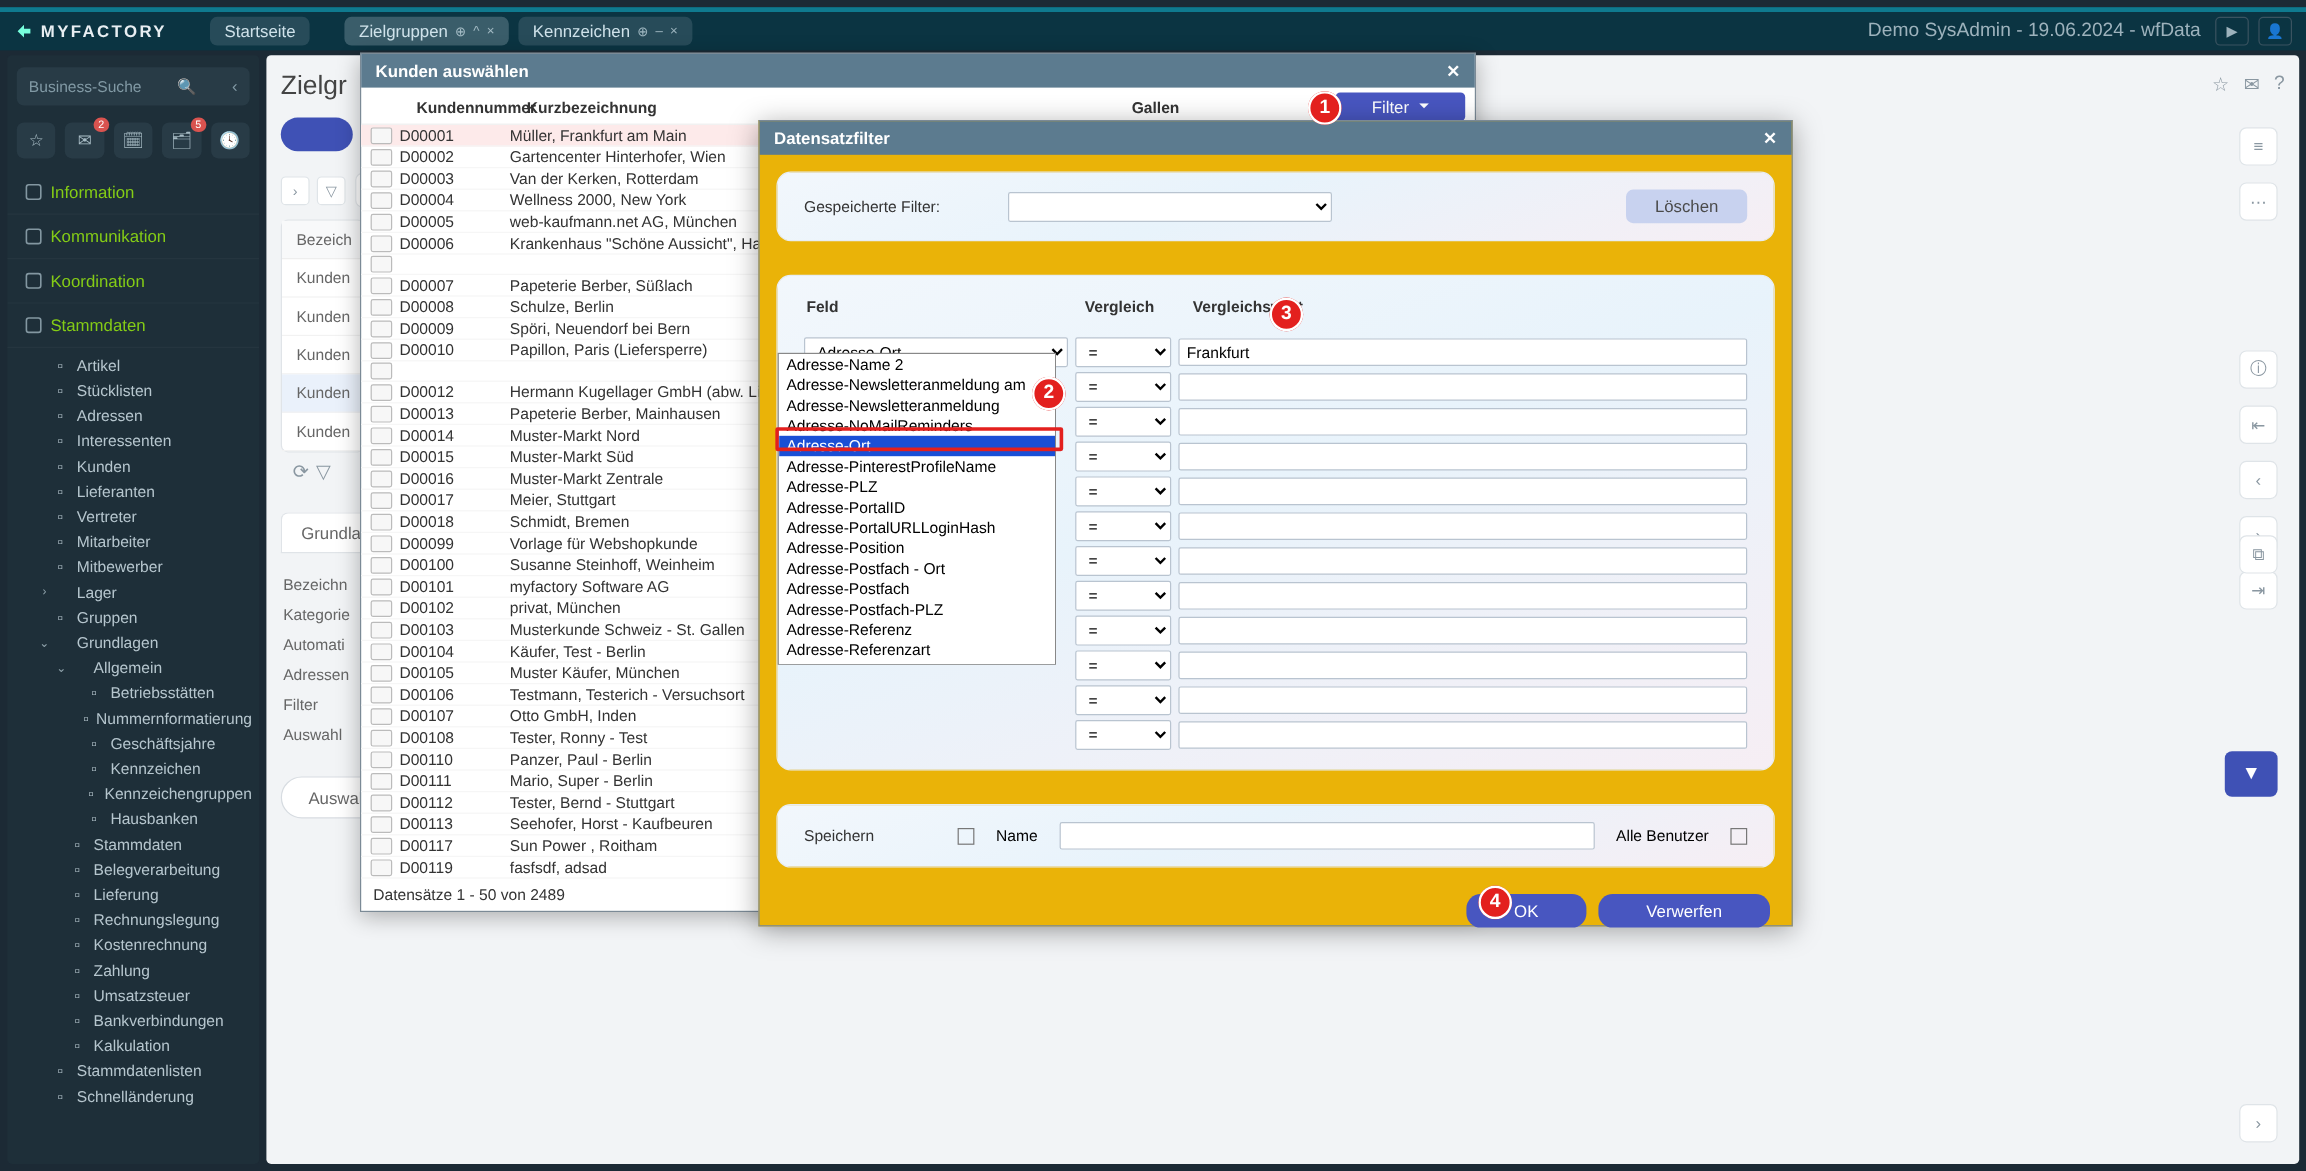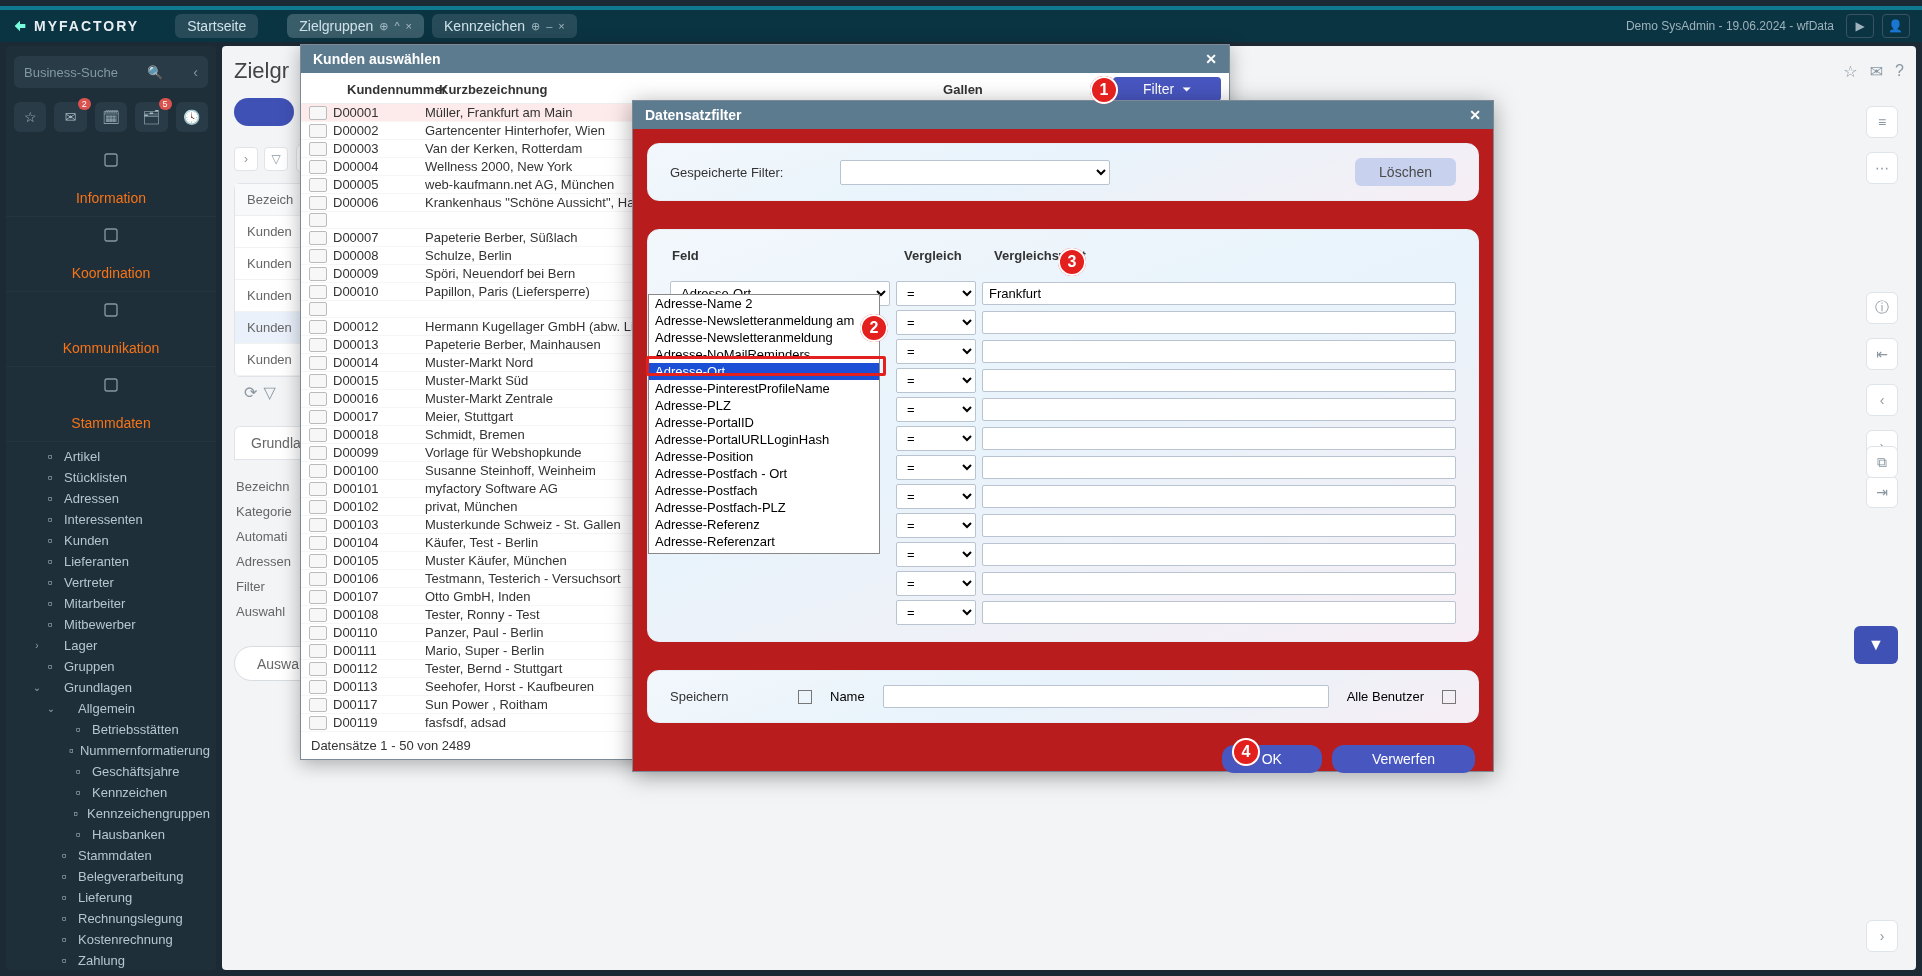--- a/index.html
+++ b/index.html
@@ -7,32 +7,32 @@
   body { position: relative; }
 
   
   .topbar { position: absolute; top: 6px; left: 0; right: 0; height: 36px; background: #0b3442; border-top: 4px solid #0f7a8f; display: flex; align-items: center; padding: 0 12px; }
   .logo { color: #e8eef2; font-weight: 700; letter-spacing: 2px; font-size: 14px; display: flex; align-items: center; gap: 6px; }
   .logo .chev { width: 16px; height: 16px; }
   .tabchips { display: flex; gap: 8px; margin-left: 36px; }
   .chip { background: #274b59; color: #cfe2ea; border-radius: 6px; padding: 4px 12px; font-size: 14px; display: flex; align-items: center; gap: 6px; }
   .chip .x, .chip .pin { font-size: 11px; opacity: .7; }
   .chip.active { background: #3a5d6a; margin-left: 21px; }
-  .topinfo { margin-left: auto; color: #9db2bc; font-size: 12px; }
+  .topinfo { margin-left: auto; color: #9db2bc; font-size: 16px; }
   .topicons { display:flex; gap:8px; margin-left:12px; }
   .topicon { width:28px;height:24px;border:1px solid #3a5360;border-radius:4px;display:flex;align-items:center;justify-content:center;color:#9db2bc;font-size:12px; }
 
   
   .sidebar { position:absolute; top:46px; left:6px; width:210px; bottom:6px; background:#1e2f39; border-radius:4px; padding-top:6px; overflow:hidden; }
   .search-wrap { margin:4px 8px; background:#283b46; border-radius:6px; height:32px; display:flex; align-items:center; padding:0 10px; color:#8199a4; font-size:13px; justify-content:space-between; }
   .search-wrap .collapse { font-size:14px; }
   .iconrow { display:flex; gap:8px; padding:10px 8px; }
   .iconbtn { width:34px; height:30px; background:#283b46; border-radius:6px; display:flex; align-items:center; justify-content:center; color:#a7bbc4; font-size:14px; position:relative; }
   .iconbtn .badge { position:absolute; top:-4px; right:-4px; background:#d9534f; color:#fff; border-radius:8px; font-size:9px; padding:1px 4px; }
-  .side-section { display:flex; align-items:center; gap:22px; padding:10px 14px; color:#f97316; font-size:14px; border-bottom:1px solid rgba(255,255,255,0.03);flex-direction:column; }
+  .side-section { display:flex; align-items:center; gap:6px; padding:10px 14px; color:#84cc16; font-size:14px; border-bottom:1px solid rgba(255,255,255,0.03); }
   .side-section svg{width:16px;height:16px;opacity:.8}
   .side-tree { padding:4px 6px 0 26px; font-size:13px; color:#b6c6ce; }
   .side-tree .item { padding:3px 0; display:flex; align-items:center; gap:6px; }
   .side-tree .caret { width:10px; display:inline-block; text-align:center; font-size:10px; color:#8ea1aa; }
   .side-tree .dot { width:10px; display:inline-block; }
 
   
   .main { position:absolute; top:46px; left:222px; right:6px; bottom:6px; background:#f2f4f6; border-radius:4px; padding:12px; }
   .pagehead { display:flex; align-items:center; justify-content:space-between; }
   .pagehead h1 { font-size:22px; font-weight:400; color:#444; }
@@ -75,21 +75,21 @@
   .modal1 .r .c1{width:92px;color:#333}
   .modal1 .r .c2{flex:1;color:#333}
   .modal1 .r .c3{width:170px;color:#333}
   .modal1 .footer{padding:4px 10px 6px;font-size:13px;color:#333}
 
   
   .callout{position:absolute;width:28px;height:28px;border-radius:50%;background:#e3201e;color:#fff;font-weight:700;font-size:16px;display:flex;align-items:center;justify-content:center;z-index:50;box-shadow:0 0 0 2px #fff inset}
   .redframe{position:absolute;border:3px solid #e3201e;z-index:49;border-radius:2px}
 
   
-  .modal2{position:absolute;left:632px;top:100px;width:862px;height:672px;background:#b91c1c;border:1px solid #7b8a96;box-shadow:0 4px 22px rgba(0,0,0,.35);display:flex;flex-direction:column}
+  .modal2{position:absolute;left:632px;top:100px;width:862px;height:672px;background:#eab308;border:1px solid #7b8a96;box-shadow:0 4px 22px rgba(0,0,0,.35);display:flex;flex-direction:column}
   .modal2 .title{background:#5c7b8f;color:#fff;padding:6px 12px;font-size:14px;font-weight:700;display:flex;justify-content:space-between;align-items:center}
   .panel{margin:14px;border-radius:12px;background:linear-gradient(160deg,#f2f7fc 0%,#e8f3fb 45%,#f6eef4 100%);padding:14px 22px;border:1px solid #e7edf3}
   .panel.small{display:flex;align-items:center;gap:20px}
   .panel .lbl{font-size:13px;color:#333;width:150px}
   .panel select, .panel input[type=text]{font-size:13px;padding:3px 6px;border:1px solid #b9c4d0;border-radius:2px;background:#fff}
   .loeschen{margin-left:auto;background:#c8d2ef;color:#4a4a4a;border:none;border-radius:6px;padding:6px 24px;font-size:14px}
   .hdrrow{display:flex;font-size:13px;font-weight:700;color:#333;padding:4px 2px 16px}
   .hdrrow .f1{width:232px}.hdrrow .f2{width:90px}.hdrrow .f3{flex:1}
   .filtrow{display:flex;align-items:center;gap:6px;padding:2px 0}
   .filtrow .fsel{width:220px}
@@ -156,27 +156,27 @@
       <div class="side-section">
         <svg viewBox="0 0 24 24">
           <rect x="3" y="3" width="18" height="18" rx="3" fill="none" stroke="#9db2bc" stroke-width="2"></rect>
         </svg>
         <span>Information</span>
       </div>
       <div class="side-section">
         <svg viewBox="0 0 24 24">
           <rect x="3" y="3" width="18" height="18" rx="3" fill="none" stroke="#9db2bc" stroke-width="2"></rect>
         </svg>
-        <span>Koordination</span>
+        <span>Kommunikation</span>
       </div>
       <div class="side-section">
         <svg viewBox="0 0 24 24">
           <rect x="3" y="3" width="18" height="18" rx="3" fill="none" stroke="#9db2bc" stroke-width="2"></rect>
         </svg>
-        <span>Kommunikation</span>
+        <span>Koordination</span>
       </div>
       <div class="side-section">
         <svg viewBox="0 0 24 24">
           <rect x="3" y="3" width="18" height="18" rx="3" fill="none" stroke="#9db2bc" stroke-width="2"></rect>
         </svg>
         <span>Stammdaten</span>
       </div>
     </div>
   <div class="side-tree" id="side-tree">
       <div class="item" style="padding-left: 0px;">

